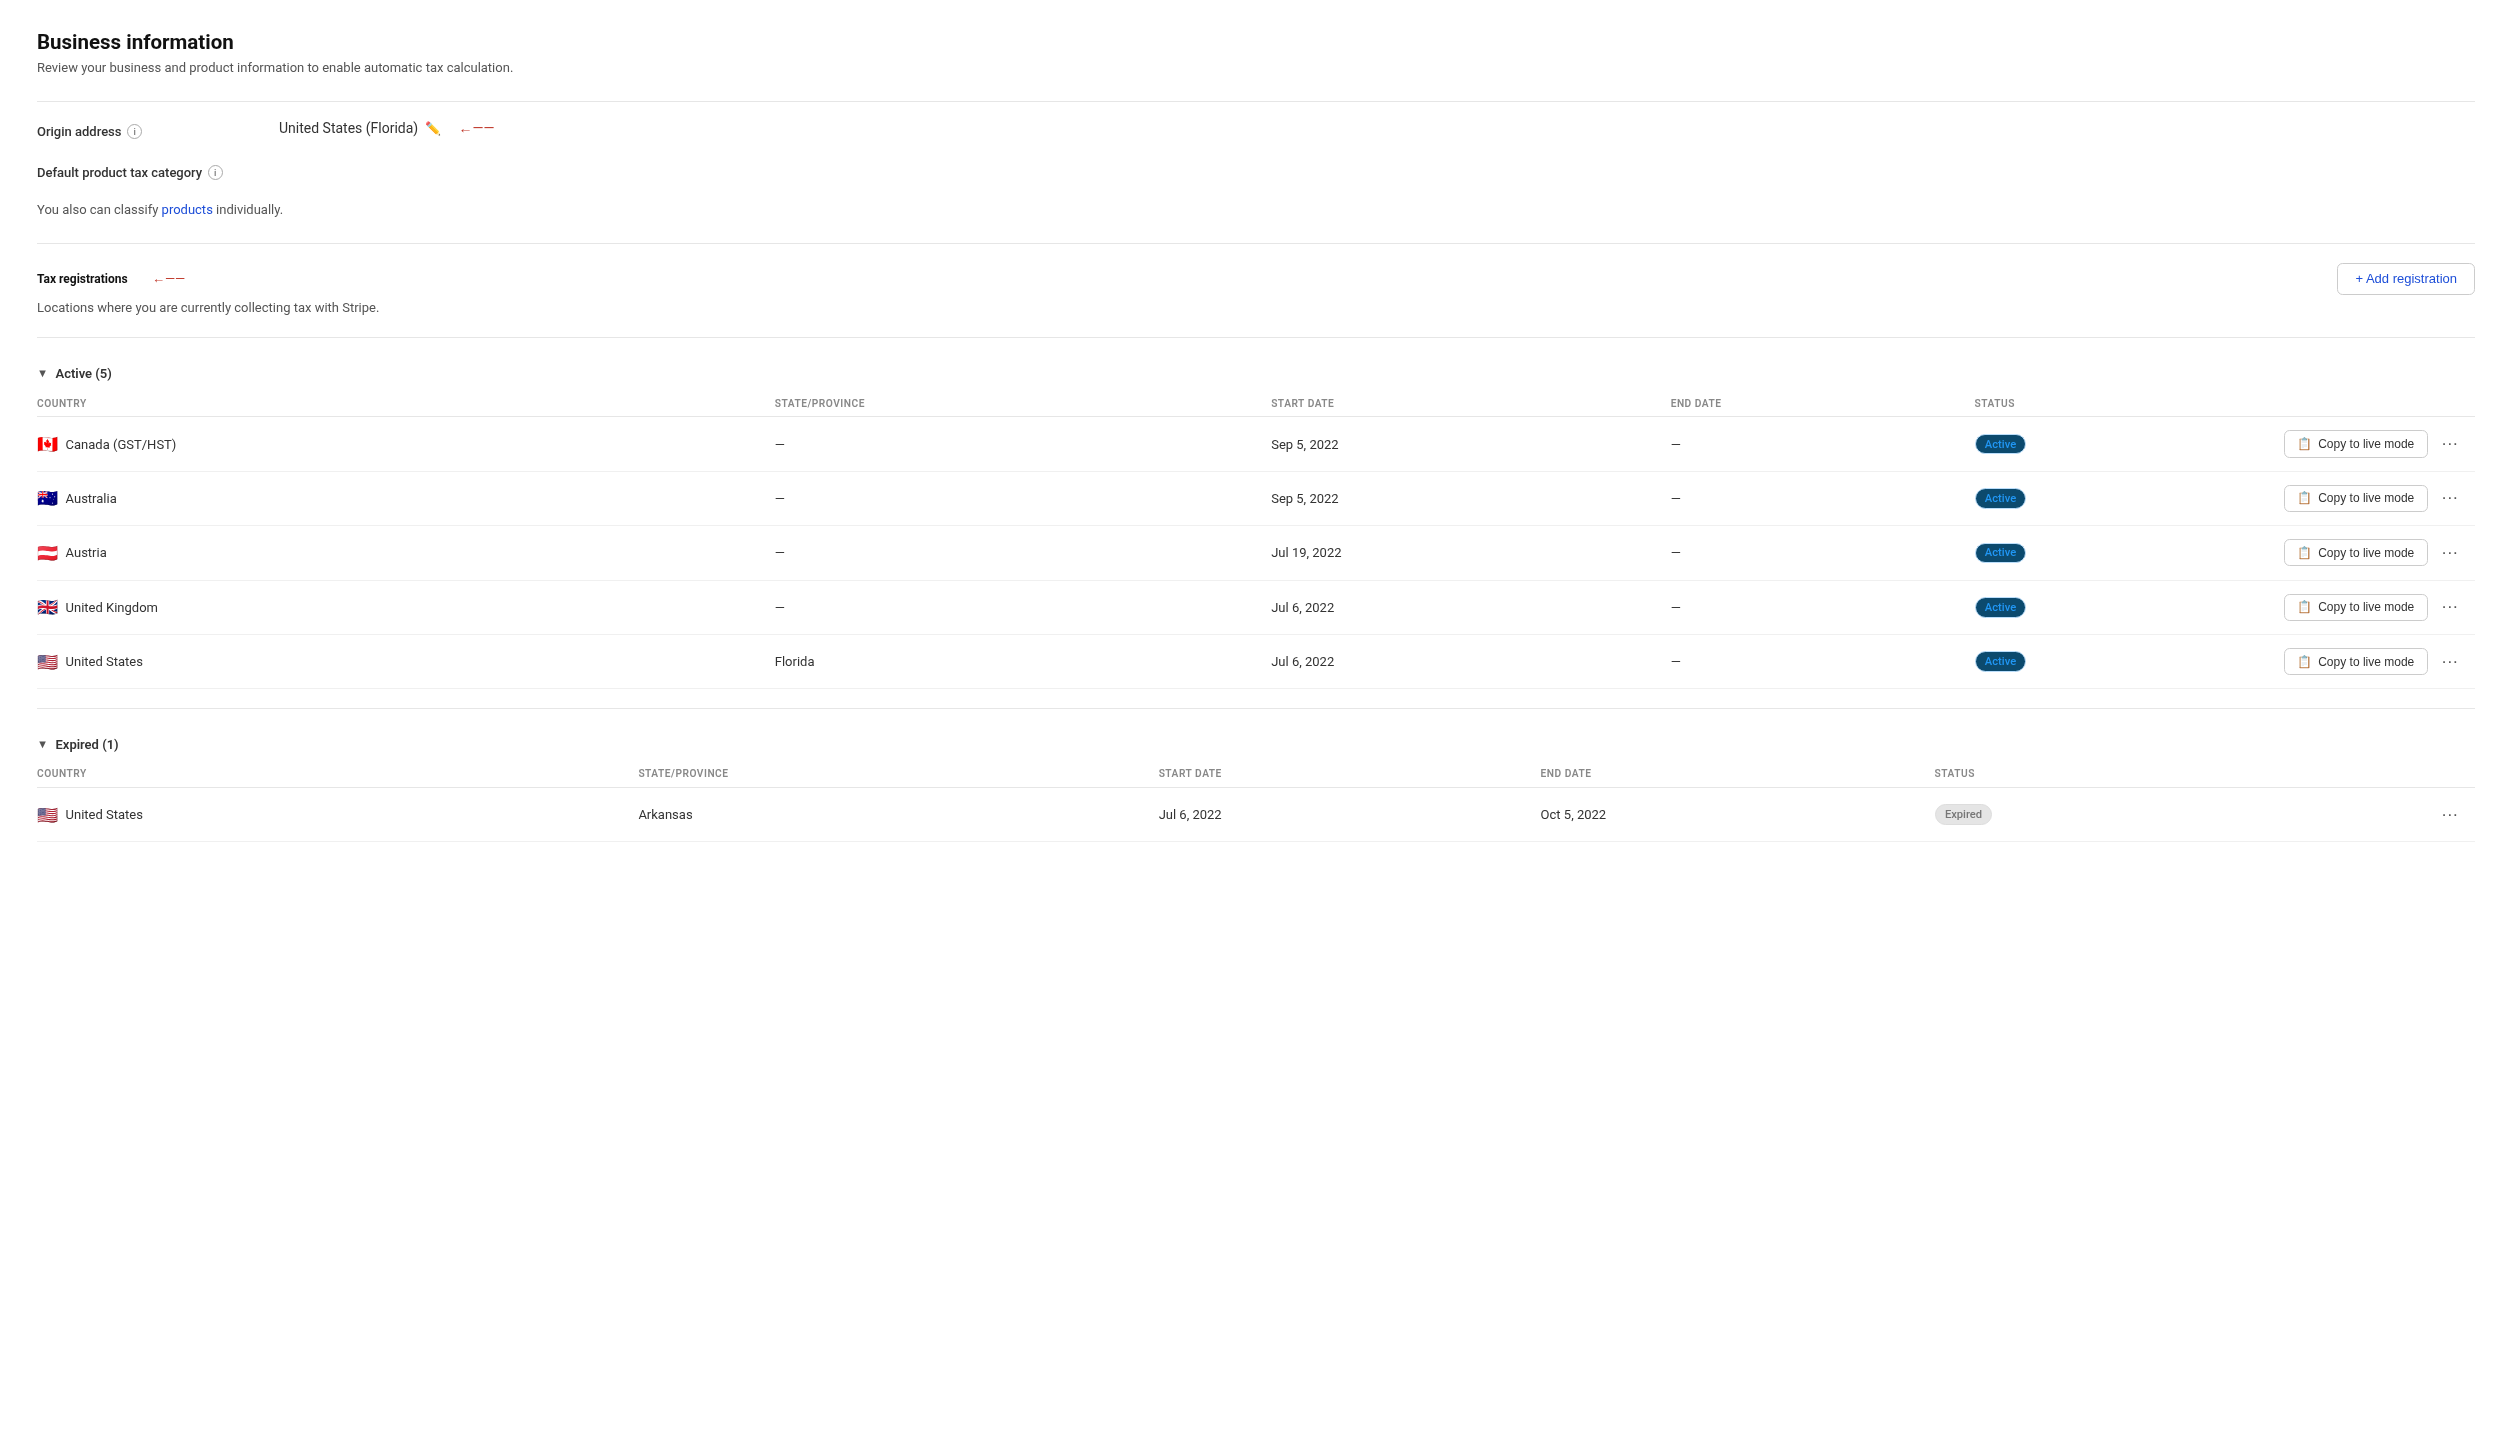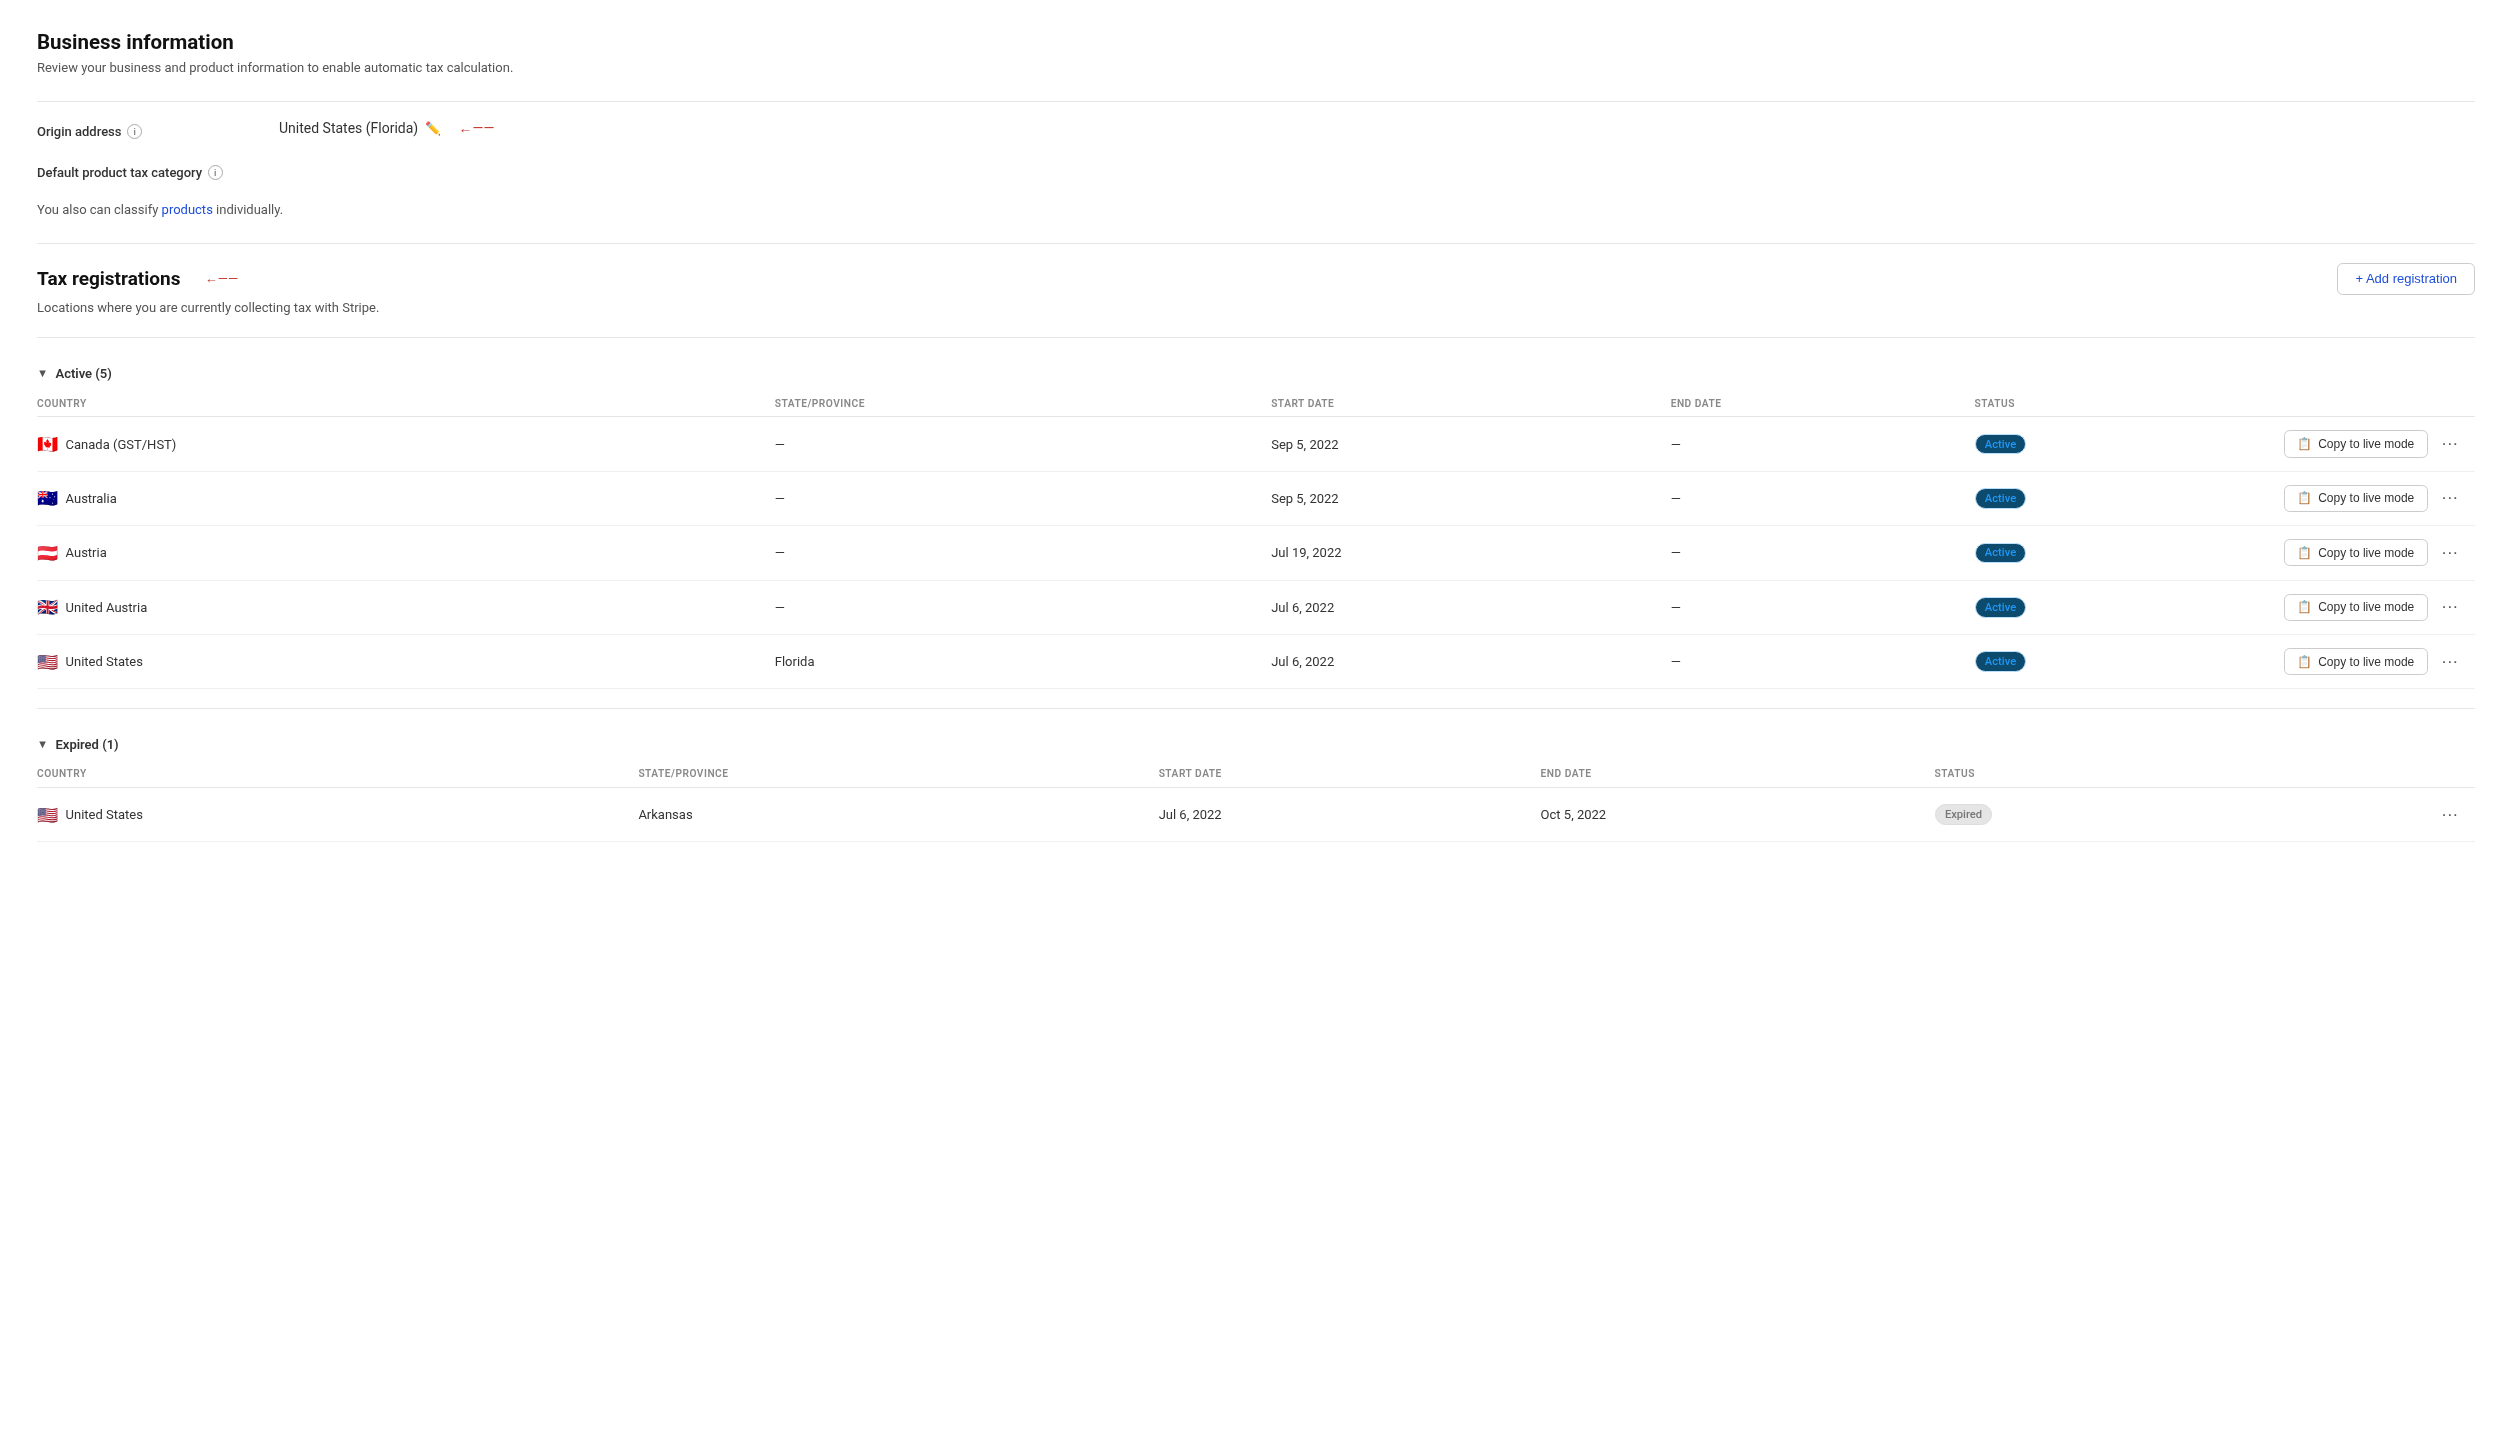--- a/index.html
+++ b/index.html
@@ -108,21 +108,21 @@
       align-items: center;
       justify-content: space-between;
       margin-bottom: 5.6px;
     }
     .section-title-area {
       display: flex;
       align-items: center;
       gap: 15px;
     }
     .section-title {
-      font-size: 19px;
+      font-size: 12px;
       font-weight: 700;
       color: #111;
     }
     .section-subtitle {
       font-size: 13px;
       color: #555;
       margin-bottom: 22.3px;
     }
     .add-btn {
       display: flex;
@@ -371,21 +371,21 @@
             Copy to live mode
           </button>
           <button class="more-btn">···</button>
         </div>
       </td>
     </tr>
       <tr>
       <td>
         <div class="country-cell">
           <span class="flag">🇬🇧</span>
-          <span>United Austria</span>
+          <span>United Kingdom</span>
         </div>
       </td>
       <td>—</td>
       <td>Jul 6, 2022</td>
       <td>—</td>
       <td>
         <span class="status-badge status-active">Active</span>
       </td>
       <td>
         <div class="row-actions">

